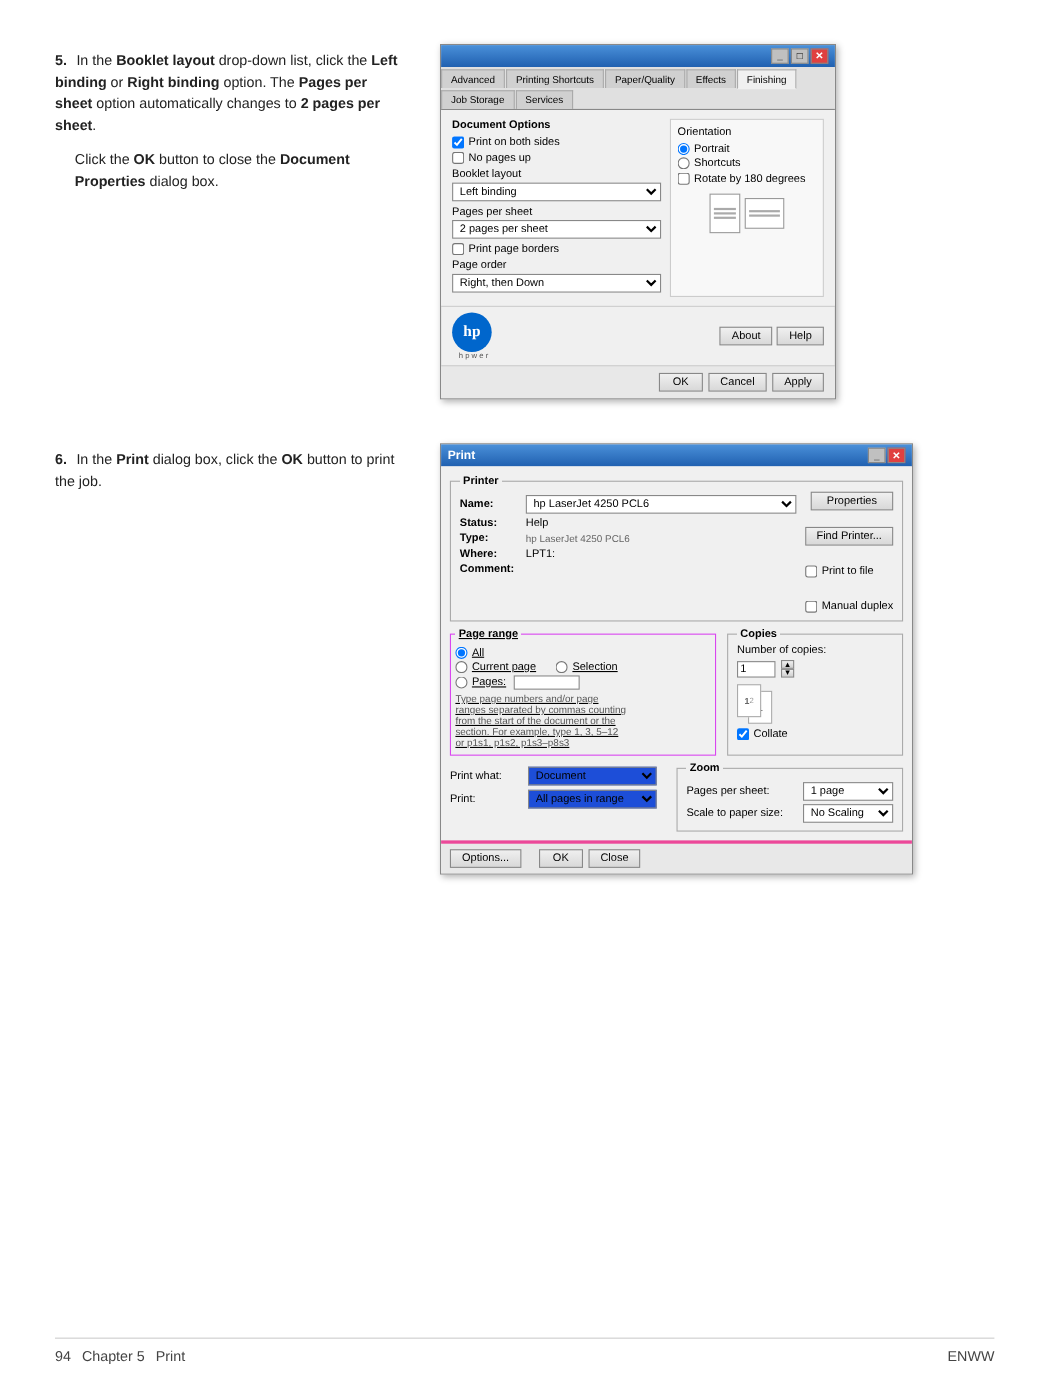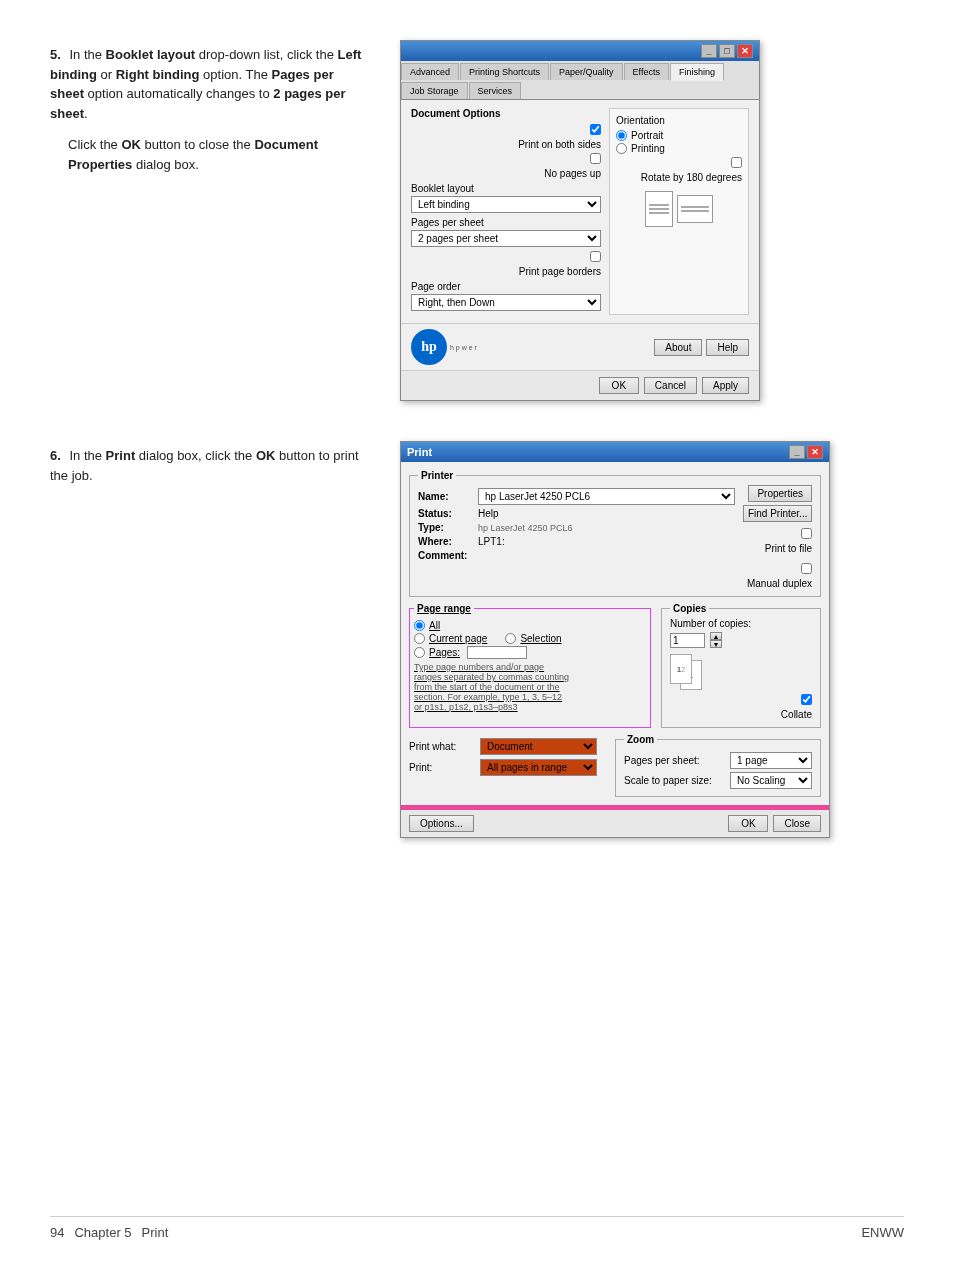--- a/index.html
+++ b/index.html
@@ -141,21 +141,20 @@
       font-weight: bold;
       margin-bottom: 5px;
     }
 
     .checkbox-row {
       display: flex;
       align-items: flex-end;
       gap: 4px;
       margin: 3px 0;
       font-size: 10px;
-      flex-direction: column;
     }
 
     .checkbox-row input[type="checkbox"] {
       width: 11px;
       height: 11px;
     }
 
     .dropdown-row {
       margin: 4px 0;
     }
@@ -217,20 +216,21 @@
       border: 1px solid #888;
       background: linear-gradient(to bottom, #f0f0f0, #d8d8d8);
       cursor: pointer;
       min-width: 40px;
     }
 
     .hp-logo-area {
       padding: 6px 10px;
       display: flex;
       align-items: center;
+      flex-direction: column;
     }
 
     .hp-logo {
       width: 36px;
       height: 36px;
       background: #0066cc;
       border-radius: 50%;
       display: flex;
       align-items: center;
       justify-content: center;
@@ -364,21 +364,21 @@
     .print-what-label {
       width: 65px;
       font-size: 10px;
     }
 
     .print-what-select {
       flex: 1;
       font-size: 10px;
       padding: 1px 2px;
       border: 1px solid #888;
-      background: #c2410c;
+      background: #1d4ed8;
     }
 
     .zoom-row {
       display: flex;
       align-items: center;
       gap: 6px;
       margin: 3px 0;
     }
 
     .zoom-label {
@@ -389,24 +389,24 @@
     .zoom-select {
       flex: 1;
       font-size: 10px;
       padding: 1px 2px;
       border: 1px solid #888;
       background: white;
     }
 
     .print-bottom-bar {
       display: flex;
-      justify-content: space-between;
+      justify-content: flex-start;
       align-items: center;
       padding: 5px 8px;
-      border-top: 5px solid #ec4899;
+      border-top: 3px solid #ec4899;
       background: #e8e8e8;
       gap: 16px;
     }
 
     .options-btn {
       padding: 2px 10px;
       font-size: 10px;
       border: 1px solid #888;
       background: linear-gradient(to bottom, #f0f0f0, #d8d8d8);
     }
@@ -450,21 +450,21 @@
     .print-type-text {
       font-size: 9px;
       color: #666;
       margin: 2px 0;
       padding: 2px 6px;
     }
 
     .right-side-btns {
       display: flex;
       flex-direction: column;
-      gap: 3px;
+      gap: 15px;
       margin-left: 4px;
     }
   </style>
 </head>
 <body>
 
 <div class="page-content">
 
   <div class="step-section">
     <div class="step-text">
@@ -534,21 +534,21 @@
           </div>
 
           <div class="orientation-section">
             <div class="section-label">Orientation</div>
             <div class="radio-row">
               <input type="radio" name="orientation" checked="" style="">
               <label>Portrait</label>
             </div>
             <div class="radio-row">
               <input type="radio" name="orientation" style="">
-              <label>Printing</label>
+              <label>Shortcuts</label>
             </div>
             <div class="checkbox-row">
               <input type="checkbox" style="">
               <label>Rotate by 180 degrees</label>
             </div>
 
             <div style="display:flex; gap:4px; margin-top:8px; justify-content:center;">
               <div style="width:28px; height:36px; background:white; border:1px solid #999; display:flex; flex-direction:column; justify-content:center; align-items:center; gap:2px;">
                 <div style="width:20px; height:2px; background:#aaa;"></div>
                 <div style="width:20px; height:2px; background:#aaa;"></div>

